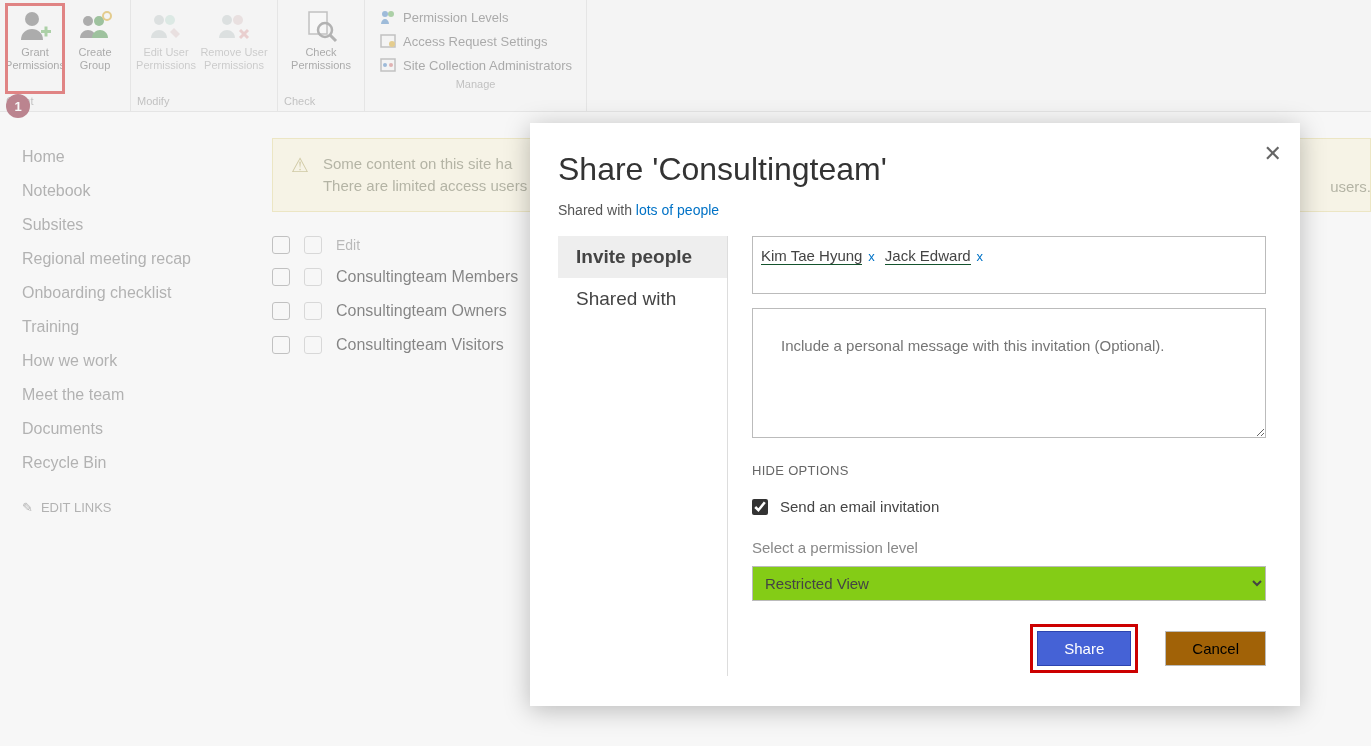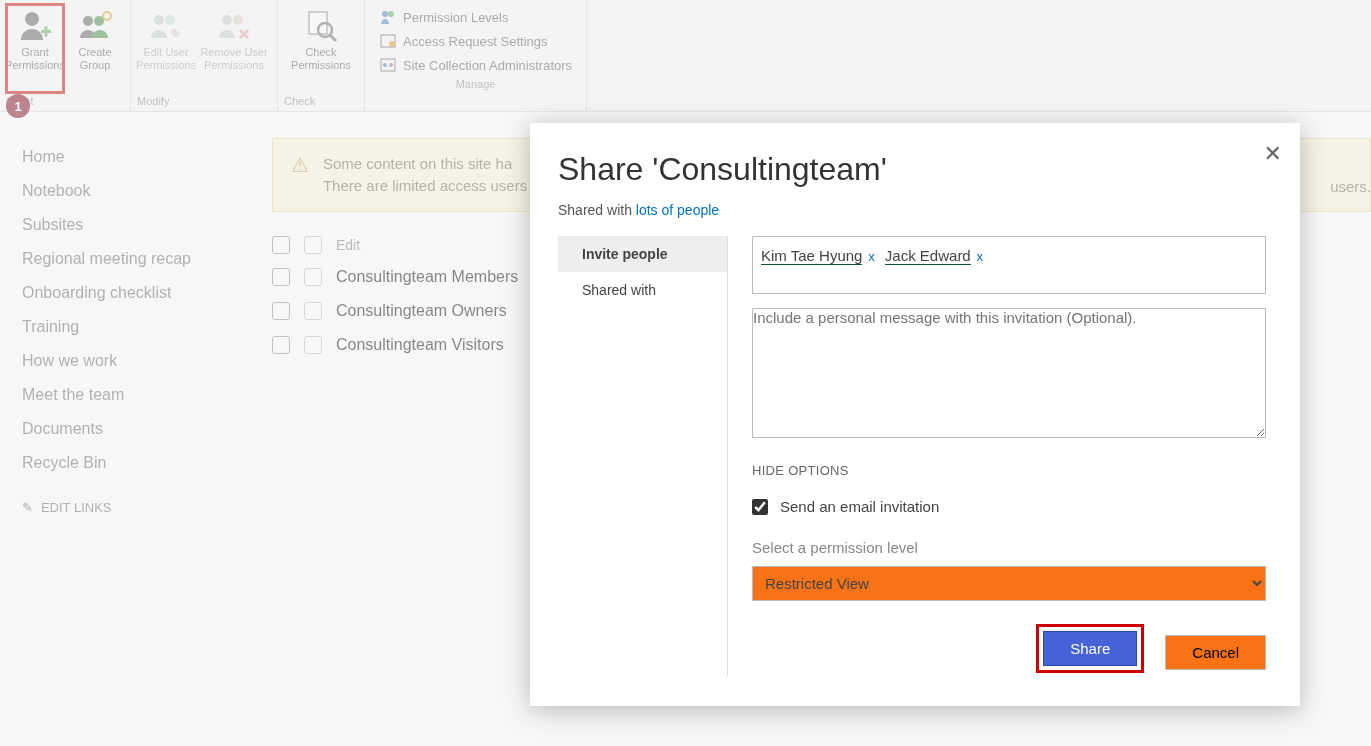--- a/index.html
+++ b/index.html
@@ -43,34 +43,34 @@
 .overlay { position: absolute; inset: 0; background: rgba(240,240,240,0.55); z-index: 10; }
 
 
 .dialog { position: absolute; left: 530px; top: 123px; width: 770px; background: #fff; box-shadow: 0 4px 24px rgba(0,0,0,0.25); z-index: 20; padding: 28px 34px 30px 28px; }
 .dialog-title { font-size: 32px; font-weight: 300; color: #333; }
 .dialog-close { position: absolute; right: 18px; top: 18px; font-size: 22px; color: #666; cursor: pointer; font-weight: 300; }
 .shared-with { margin-top: 14px; font-size: 14px; color: #555; }
 .shared-with a { color: #0072c6; text-decoration: none; }
 .dialog-body { display: flex; margin-top: 18px; }
 .dialog-tabs { width: 170px; border-right: 1px solid #ddd; min-height: 440px; }
-.dialog-tab { padding: 10px 24px; font-size: 14px; color: #444; cursor: pointer; }
+.dialog-tab { padding: 10px 18px; font-size: 19px; color: #444; cursor: pointer; }
 .dialog-tab.active { background: #eee; font-weight: 600; }
 .dialog-form { flex: 1; padding-left: 24px; }
 .people-box { border: 1px solid #bbb; min-height: 58px; padding: 10px 8px; display: flex; flex-wrap: wrap; gap: 10px; }
 .person-chip { color: #444; font-size: 15px; border-bottom: 1px solid #14532d; }
 .chip-x { color: #0072c6; font-size: 13px; margin-left: 2px; cursor: pointer; }
-.msg-box { border: 1px solid #bbb; width: 100%; height: 130px; margin-top: 14px; padding: 0; font-size: 15px; color: #888; font-family: inherit; resize: both; }
+.msg-box { border: 1px solid #bbb; width: 100%; height: 130px; margin-top: 14px; padding: 28px; font-size: 15px; color: #888; font-family: inherit; resize: both; }
 .hide-options { margin-top: 22px; font-size: 13px; color: #666; letter-spacing: 0.3px; cursor: pointer; }
 .checkbox-row { display: flex; align-items: center; gap: 12px; margin-top: 20px; font-size: 15px; color: #444; }
 .checkbox-row input { width: 16px; height: 16px; accent-color: #333; }
 .perm-label { margin-top: 24px; font-size: 15px; color: #888; }
-.perm-select { width: 100%; margin-top: 10px; border: 1px solid #bbb; padding: 7px 8px; font-size: 15px; color: #444; background: #f97316; font-family: inherit; }
-.dialog-actions { display: flex; justify-content: flex-end; gap: 24px; margin-top: 26px; align-items: flex-end; }
-.btn { padding: 8px 26px; font-size: 15px; border: 1px solid #bbb; background: #f97316; cursor: pointer; font-family: inherit; }
+.perm-select { width: 100%; margin-top: 10px; border: 1px solid #bbb; padding: 7px 8px; font-size: 15px; color: #444; background: #84cc16; font-family: inherit; }
+.dialog-actions { display: flex; justify-content: flex-end; gap: 30px; margin-top: 26px; align-items: center; }
+.btn { padding: 8px 26px; font-size: 15px; border: 1px solid #bbb; background: #a16207; cursor: pointer; font-family: inherit; }
 .btn-primary { background: #4562d6; border-color: #2c44b0; color: #fff; }
 .btn-primary-wrap { padding: 4px; outline: 3px solid #c00; }
 </style>
 </head>
 <body>
 
 <div class="ribbon">
   <div class="badge-1">1</div>
   <div class="ribbon-group">
     <div class="ribbon-btns">

